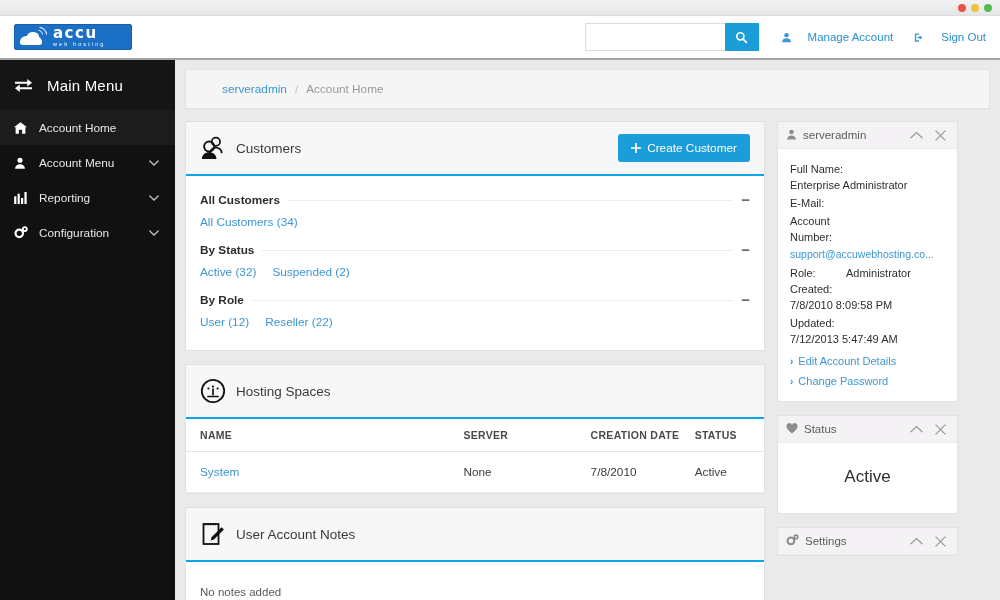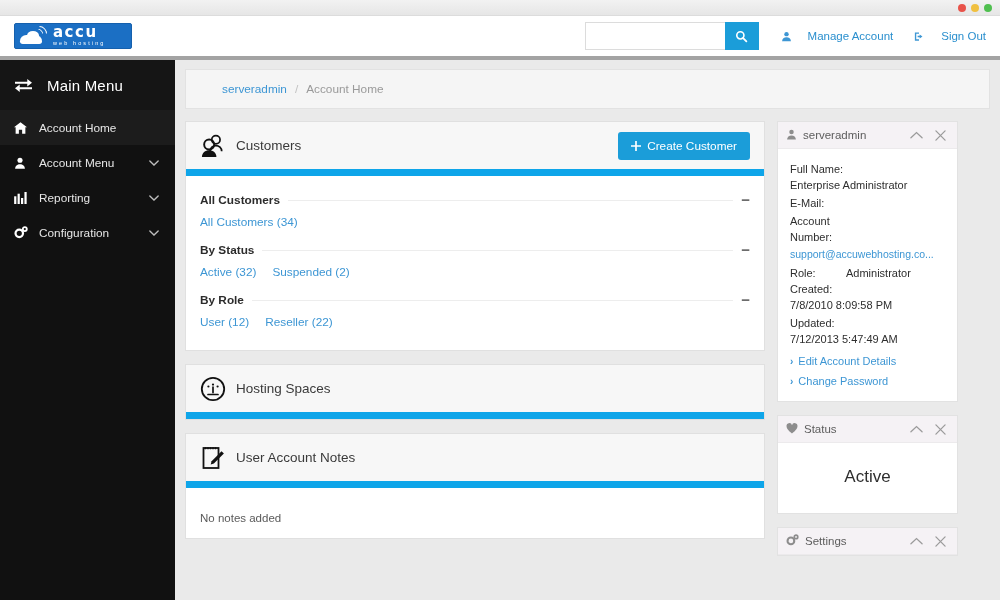--- a/index.html
+++ b/index.html
@@ -20,21 +20,21 @@
   }
   .dot { width: 8px; height: 8px; border-radius: 50%; margin-left: 5px; }
   .dot.red    { background: #e8534a; }
   .dot.yellow { background: #f0c040; }
   .dot.green  { background: #4fbf4f; }
 
   
   .topbar {
     height: 44px; width: 100%;
     background: #ffffff;
-    border-bottom: 4px solid #a3a3a3;
+    border-bottom: 2px solid #a3a3a3;
     display: flex; align-items: center;
     position: relative;
     justify-content: center;
   }
   .logo {
     margin-left: 14px;
     width: 118px; height: 26px;
     background: #1b6fc4;
     border: 1px solid #1560ad;
     border-radius: 2px;
@@ -142,21 +142,21 @@
   .columns { display: flex; gap: 12px; margin-top: 12px; }
   .col-main { width: 580px; }
   .col-side { width: 181px; }
 
   
   .panel {
     background: #ffffff; border: 1px solid #e0e0e0;
     margin-bottom: 13px;
   }
   .panel-head {
-    background: #f7f7f7; border-bottom: 7px solid #0ea5e9;
+    background: #f7f7f7; border-bottom: 2px solid #0ea5e9;
     height: 54px; display: flex; align-items: center;
     padding: 0 14px;
   }
   .panel-head .ph-icon { width: 30px; display:flex; align-items:center; }
   .panel-head .ph-title {
     font-size: 13.5px; color: #3a3a3a; margin-left: 6px;
   }
   .btn-primary {
     margin-left: auto;
     background: #1b9dd9; color: #ffffff;
@@ -435,20 +435,40 @@
                 <circle cx="13" cy="13" r="11.2" fill="none" stroke="#111" stroke-width="1.8"></circle>
                 <circle cx="8.4" cy="10.5" r="1.1" fill="#111"></circle>
                 <circle cx="13" cy="8.6" r="1.1" fill="#111"></circle>
                 <circle cx="17.6" cy="10.5" r="1.1" fill="#111"></circle>
                 <path d="M13 16.6V11" stroke="#111" stroke-width="1.7" stroke-linecap="round"></path>
                 <path d="M8 18.5h10" stroke="#111" stroke-width="1.7" stroke-linecap="round"></path>
               </svg>
             </span>
             <span class="ph-title">Hosting Spaces</span>
           </div>
+          <table>
+            <thead>
+              <tr>
+                <th class="c-name">NAME</th>
+                <th class="c-server">SERVER</th>
+                <th class="c-date">CREATION DATE</th>
+                <th class="c-status">STATUS</th>
+              </tr>
+            </thead>
+            <tbody>
+              <tr>
+                <td class="c-name">
+                  <a>System</a>
+                </td>
+                <td class="c-server">None</td>
+                <td class="c-date">7/8/2010</td>
+                <td class="c-status">Active</td>
+              </tr>
+            </tbody>
+          </table>
         </section>
 
         <section class="panel">
           <div class="panel-head">
             <span class="ph-icon">
               <svg width="26" height="26" viewBox="0 0 26 26">
                 <rect x="3.5" y="3" width="15" height="20" fill="none" stroke="#111" stroke-width="1.8"></rect>
                 <path d="M5.5 2.2v2M8 2.2v2M10.5 2.2v2M13 2.2v2M15.5 2.2v2" stroke="#111" stroke-width="1.4"></path>
                 <path d="M21.5 6.2l2.4 2.4-10 10-3.2.9.9-3.2z" fill="#111"></path>
               </svg>

